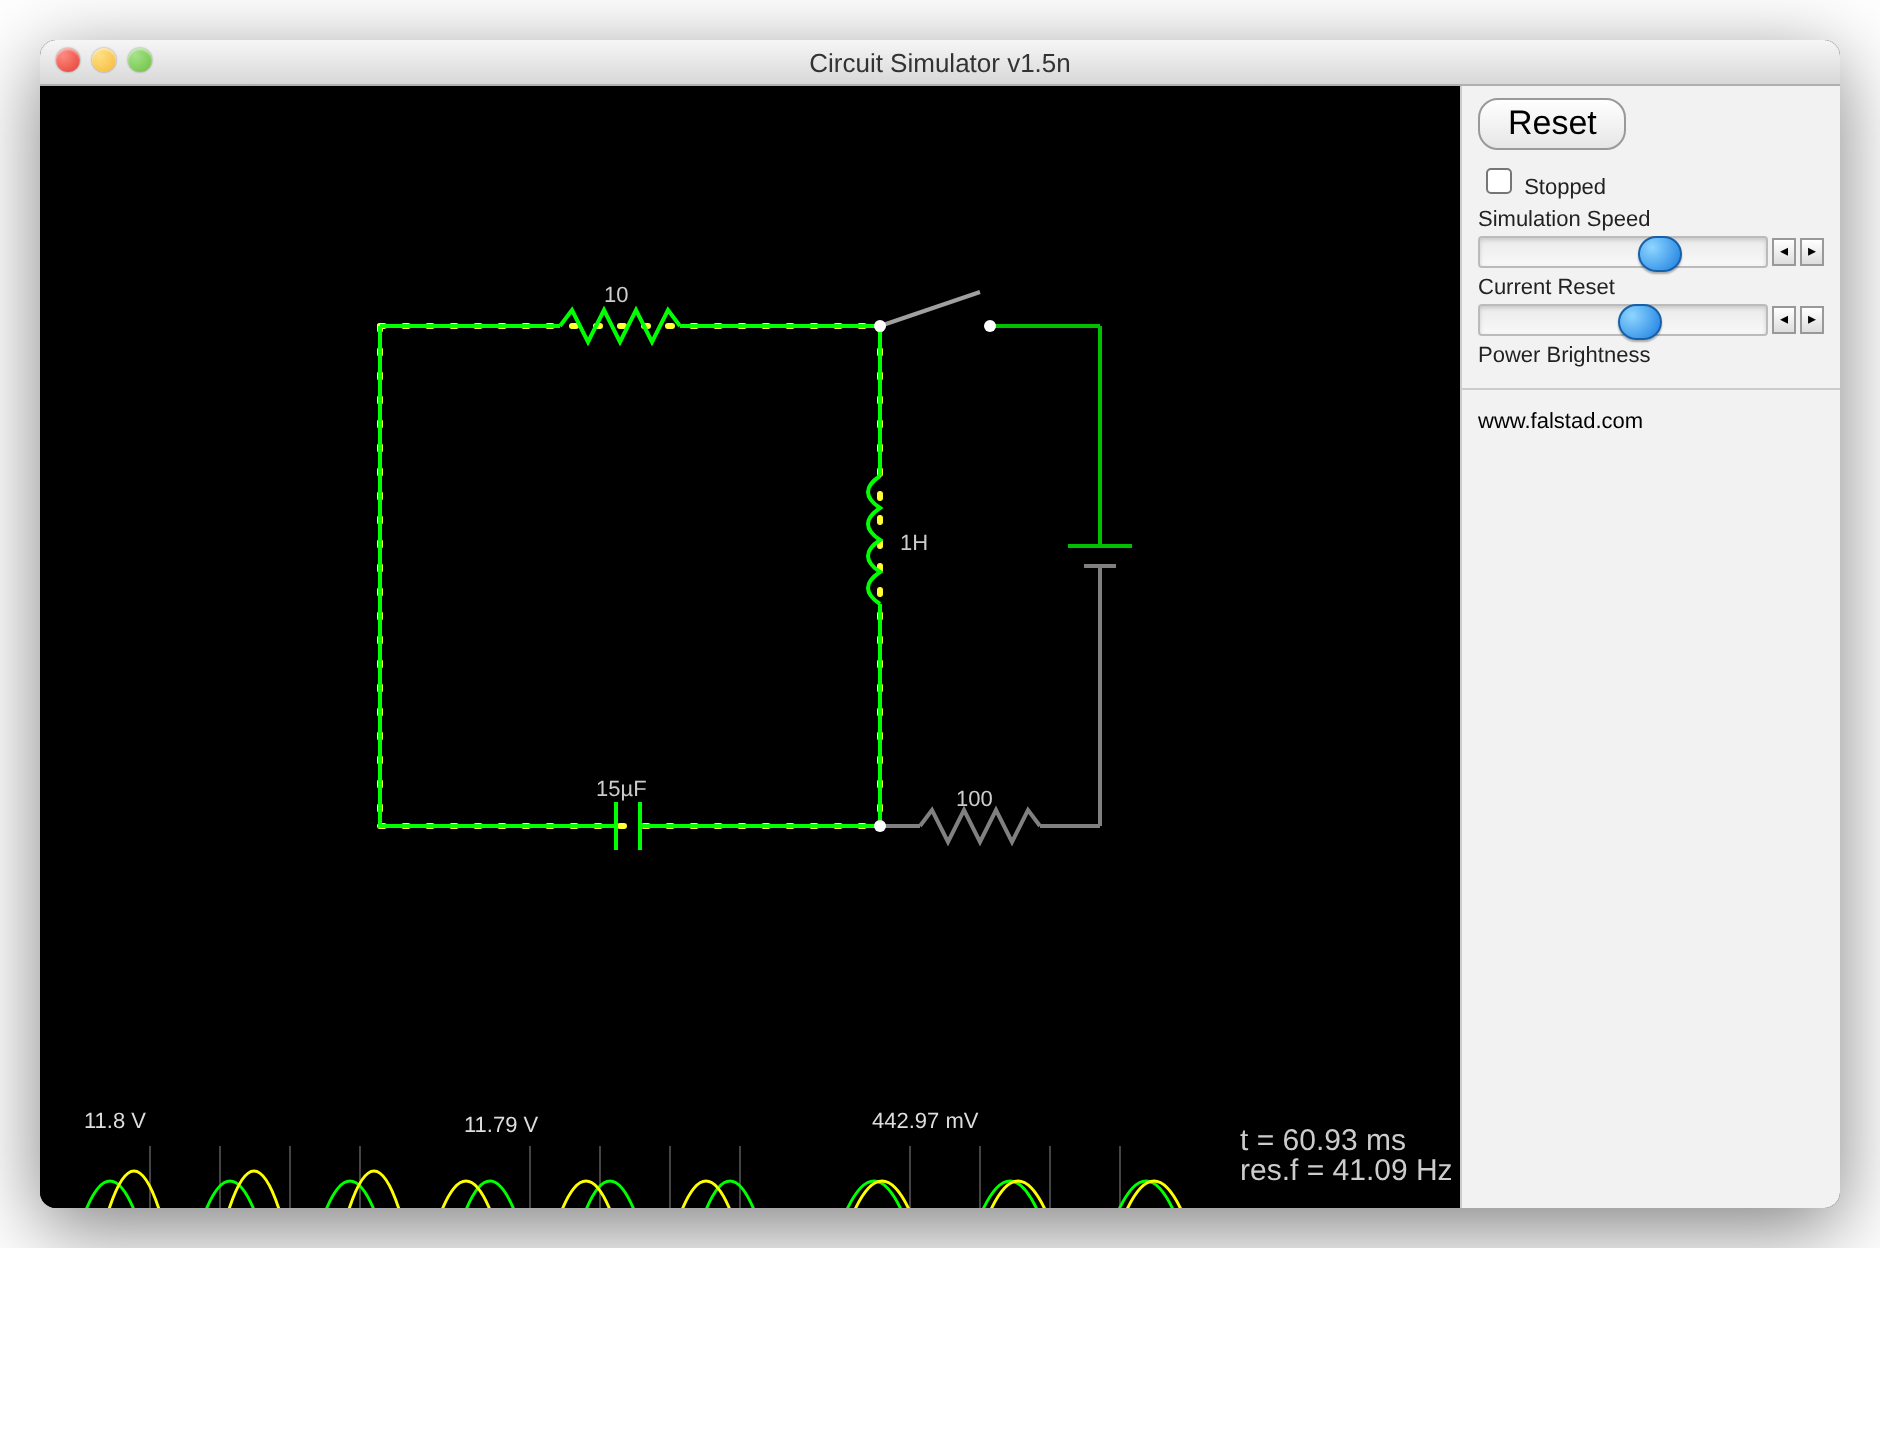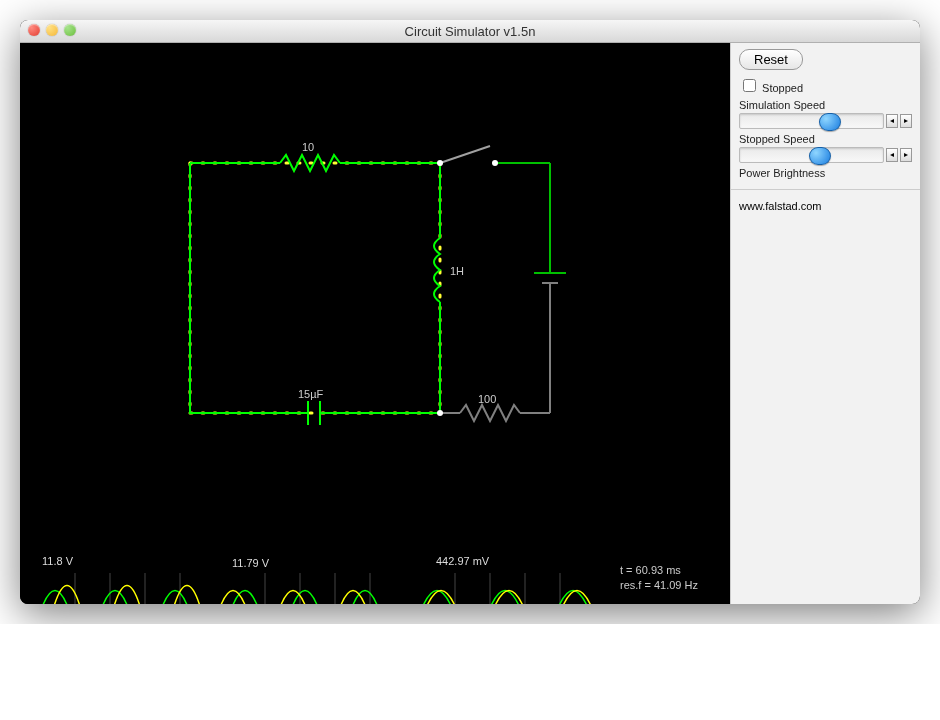--- a/index.html
+++ b/index.html
@@ -65,21 +65,21 @@
     padding: 6px 8px;
     box-sizing: border-box;
     font-size: 11px;
     color: #222;
   }
   .reset-btn {
     background: linear-gradient(#fff,#e6e6e6);
     border: 1px solid #999;
     border-radius: 10px;
     padding: 2px 14px;
-    font-size: 13px;
+    font-size: 17px;
     cursor: pointer;
     text-align: center;
   }
   .chk-row { margin-top: 6px; }
   .slider-label { text-align: left; margin-top: 4px; font-size: 11px; }
   .slider-row {
     display: flex;
     align-items: center;
     gap: 2px;
     margin-top: 2px;
@@ -122,21 +122,21 @@
     left: 0; top: 0;
   }
   .scope-label {
     position: absolute;
     color: #ddd;
     font-size: 11px;
   }
   .timing {
     position: absolute;
     color: #ccc;
-    font-size: 11px;
+    font-size: 15px;
     line-height: 15px;
   }
 </style>
 </head>
 <body>
 
 <div class="window">
   <div class="titlebar">
     <div class="traffic">
       <span class="close"></span>
@@ -267,21 +267,21 @@
 
       <div class="slider-label">Simulation Speed</div>
       <div class="slider-row">
         <div class="slider-track">
           <div class="slider-thumb" style="left:55%"></div>
         </div>
         <button class="arrow-btn">◂</button>
         <button class="arrow-btn">▸</button>
       </div>
 
-      <div class="slider-label">Stopped Speed</div>
+      <div class="slider-label">Current Reset</div>
       <div class="slider-row">
         <div class="slider-track">
           <div class="slider-thumb" style="left:48%"></div>
         </div>
         <button class="arrow-btn">◂</button>
         <button class="arrow-btn">▸</button>
       </div>
 
       <div class="slider-label">Power Brightness</div>
 

